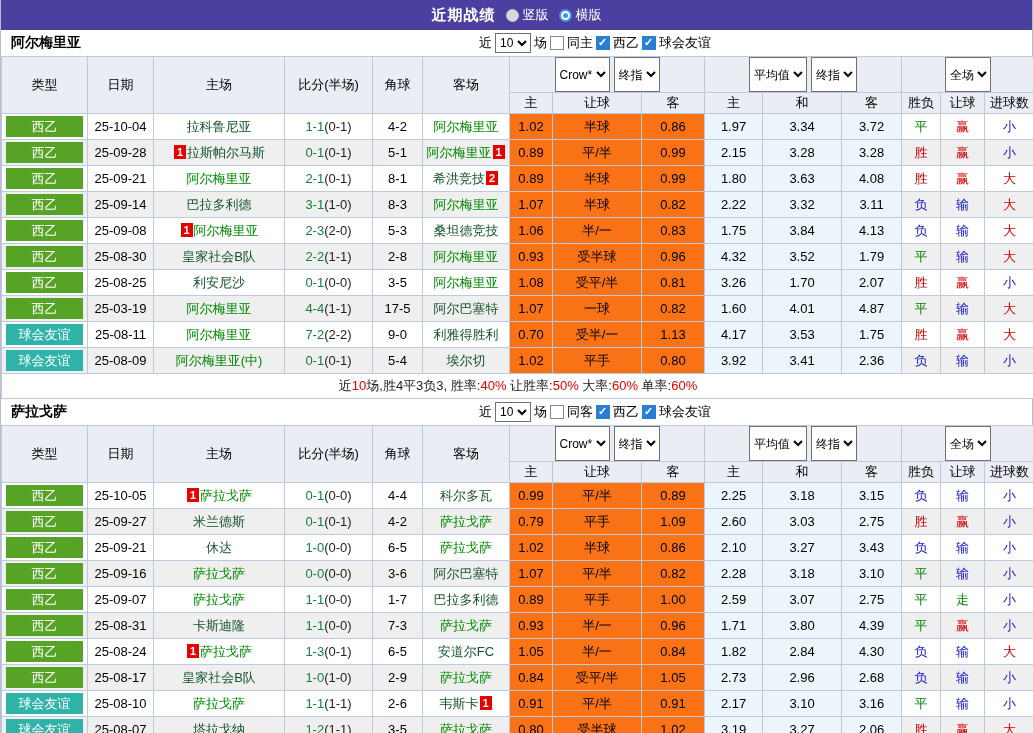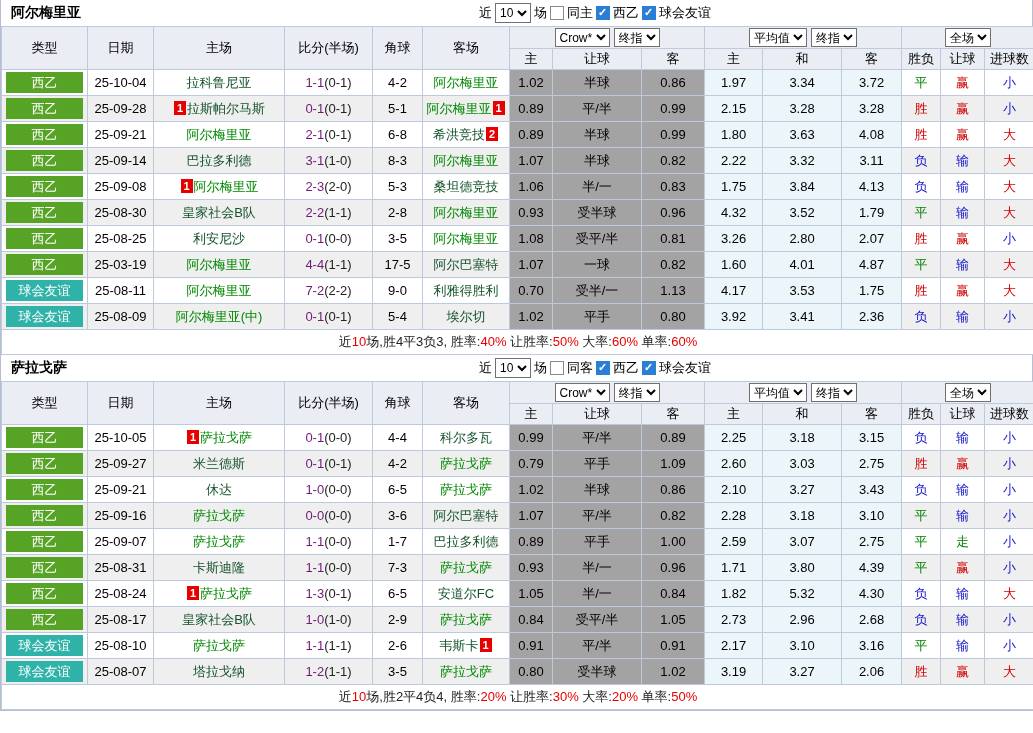--- a/index.html
+++ b/index.html
@@ -43,54 +43,65 @@
     content: "\2713"; position: absolute; left: 1px; top: -1px;
     color: #fff; font-size: 11px; font-weight: bold;
   }
 
   
   table { border-collapse: collapse; table-layout: fixed; width: 1033px; font-size: 13px; }
   th, td { border: 1px solid #bccadb; text-align: center; overflow: hidden; white-space: nowrap; }
   thead th { background: #eaedf4; font-weight: normal; color: #000; }
   thead tr.grp th { height: 22px; }
   thead tr.sub th { height: 21px; }
-  thead select { font-size: 12px; height: 19px; border: 1px solid #707070; background: #fff; margin: 0 2px; }
+  thead select { font-size: 12px; height: 35px; border: 1px solid #707070; background: #fff; margin: 0 2px; }
   tbody td { height: 26px; background: #fff; }
   tbody tr:nth-child(even) td:not(.tint) { background: #efefef; }
-  td.cream { background: #a3a3a3; }
+  td.cream { background: #f97316; }
   td.blue  { background: #ebf5fa; }
 
   .type-inner {
     margin: 2px 4px; height: 21px; line-height: 21px;
     background: #57a326; color: #fff; font-size: 13px;
   }
   .type-inner.friendly { background: #2fb3a9; }
 
   .team { color: #14532d; }
   .team.hl { color: #008800; }
   .card {
     display: inline-block; background: #e60000; color: #fff;
     font-size: 11px; font-weight: bold; width: 12px; height: 14px; line-height: 14px;
     margin: 0 1px; vertical-align: 1px;
   }
-  .ft { color: #701a75; }
+  .ft { color: #15803d; }
   .ht { color: #222; }
 
   .res-red   { color: #d10000; }
   .res-blue  { color: #1414cc; }
   .res-green { color: #008000; }
 
   tr.summary td { height: 25px; background: #fff; color: #222; font-size: 13px; }
   tr.summary .red { color: #e60000; }
 </style>
 </head>
 <body>
 
 <div class="page">
 
+  <div class="topbar">
+    <span class="title">近期战绩</span>
+    <span class="radio-wrap">
+      <input type="radio" name="layout" class="radio" style="">
+      <span>竖版</span>
+    </span>
+    <span class="radio-wrap">
+      <input type="radio" name="layout" class="radio" checked="" style="">
+      <span>横版</span>
+    </span>
+  </div>
 
   <div class="section">
     <div class="section-head">
       <span class="team-name">阿尔梅里亚</span>
       <span class="filters">
         <span>近</span>
         <select><option>10</option></select>
         <span>场</span>
         <input type="checkbox" class="cb" style="">
         <span>同主</span>
@@ -187,21 +198,21 @@
     <td class="res res2 res-red">赢</td>
     <td class="res res3 res-blue">小</td>
   </tr>
           <tr>
     <td>
               <div class="type-inner">西乙</div>
             </td>
     <td>25-09-21</td>
     <td><span class="team home-team hl">阿尔梅里亚</span></td>
     <td><span class="ft">2-1</span><span class="ht">(0-1)</span></td>
-    <td>6-8</td>
+    <td>8-1</td>
     <td><span class="team away-team">希洪竞技</span><span class="card away-card">2</span></td>
     <td class="tint cream">0.89</td>
     <td class="tint cream">半球</td>
     <td class="tint cream">0.99</td>
     <td class="tint blue">1.80</td>
     <td class="tint blue">3.63</td>
     <td class="tint blue">4.08</td>
     <td class="res res1 res-red">胜</td>
     <td class="res res2 res-red">赢</td>
     <td class="res res3 res-red">大</td>
@@ -269,21 +280,21 @@
             </td>
     <td>25-08-25</td>
     <td><span class="team home-team">利安尼沙</span></td>
     <td><span class="ft">0-1</span><span class="ht">(0-0)</span></td>
     <td>3-5</td>
     <td><span class="team away-team hl">阿尔梅里亚</span></td>
     <td class="tint cream">1.08</td>
     <td class="tint cream">受平/半</td>
     <td class="tint cream">0.81</td>
     <td class="tint blue">3.26</td>
-    <td class="tint blue">2.80</td>
+    <td class="tint blue">1.70</td>
     <td class="tint blue">2.07</td>
     <td class="res res1 res-red">胜</td>
     <td class="res res2 res-red">赢</td>
     <td class="res res3 res-blue">小</td>
   </tr>
           <tr>
     <td>
               <div class="type-inner">西乙</div>
             </td>
     <td>25-03-19</td>
@@ -532,21 +543,21 @@
             </td>
     <td>25-08-24</td>
     <td><span class="card home-card">1</span><span class="team home-team hl">萨拉戈萨</span></td>
     <td><span class="ft">1-3</span><span class="ht">(0-1)</span></td>
     <td>6-5</td>
     <td><span class="team away-team">安道尔FC</span></td>
     <td class="tint cream">1.05</td>
     <td class="tint cream">半/一</td>
     <td class="tint cream">0.84</td>
     <td class="tint blue">1.82</td>
-    <td class="tint blue">5.32</td>
+    <td class="tint blue">2.84</td>
     <td class="tint blue">4.30</td>
     <td class="res res1 res-blue">负</td>
     <td class="res res2 res-blue">输</td>
     <td class="res res3 res-red">大</td>
   </tr>
           <tr>
     <td>
               <div class="type-inner">西乙</div>
             </td>
     <td>25-08-17</td>

